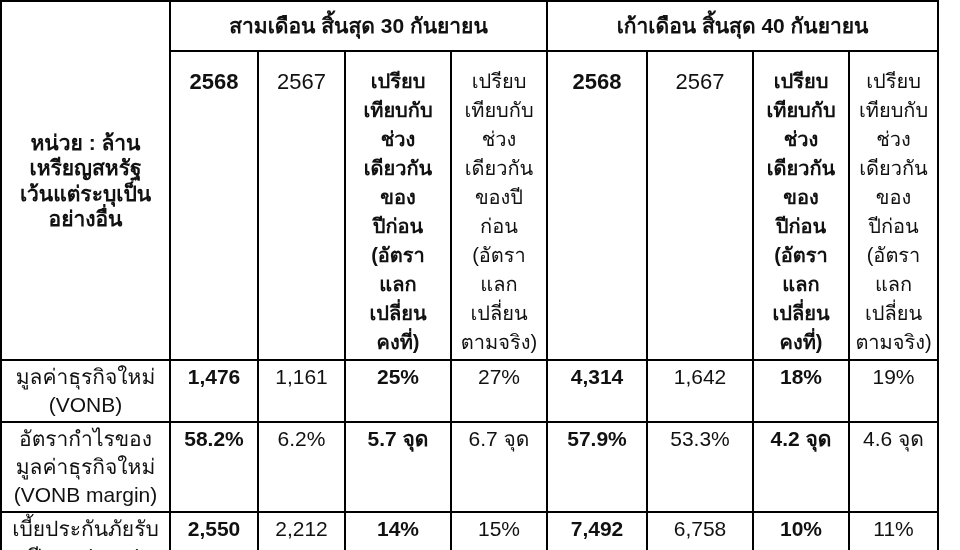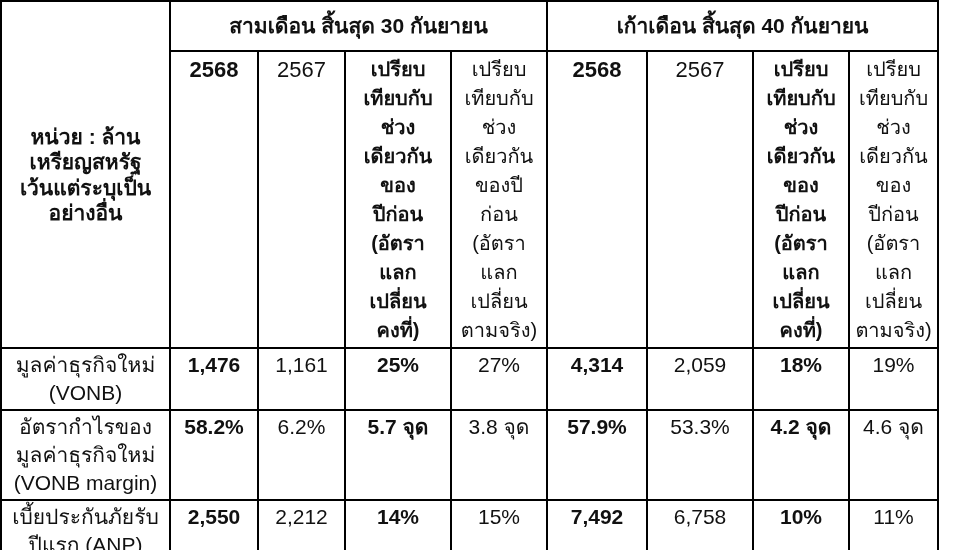--- a/index.html
+++ b/index.html
@@ -45,21 +45,21 @@
     font-size: 21px;
     line-height: 31px;
     padding-top: 5px;
     vertical-align: top;
   }
   
   tr.subrow th {
     height: 286px;
     font-size: 20px;
     line-height: 29px;
-    padding-top: 3px;
+    padding-top: 15px;
   }
   tr.subrow th.year {
     font-size: 22px;
   }
   
   tr.r1 > * { height: 56px; }
   tr.r2 > * { height: 77px; }
   tr.r3 > * { height: 55px; }
   td.label {
     font-size: 21px;
@@ -148,32 +148,32 @@
     </thead>
     <tbody>
       <tr class="r1">
         <td class="label">มูลค่าธุรกิจใหม่
 (VONB)</td>
         <td class="val b">1,476</td>
         <td class="val">1,161</td>
         <td class="val b">25%</td>
         <td class="val">27%</td>
         <td class="val b">4,314</td>
-        <td class="val">2,059</td>
+        <td class="val">1,642</td>
         <td class="val b">18%</td>
         <td class="val">19%</td>
       </tr>
       <tr class="r2">
         <td class="label">อัตรากำไรของ
 มูลค่าธุรกิจใหม่
 (VONB margin)</td>
         <td class="val b">58.2%</td>
         <td class="val">6.2%</td>
         <td class="val b">5.7 จุด</td>
-        <td class="val">3.8 จุด</td>
+        <td class="val">6.7 จุด</td>
         <td class="val b">57.9%</td>
         <td class="val">53.3%</td>
         <td class="val b">4.2 จุด</td>
         <td class="val">4.6 จุด</td>
       </tr>
       <tr class="r3">
         <td class="label">เบี้ยประกันภัยรับ
 ปีแรก (ANP)</td>
         <td class="val b">2,550</td>
         <td class="val">2,212</td>

